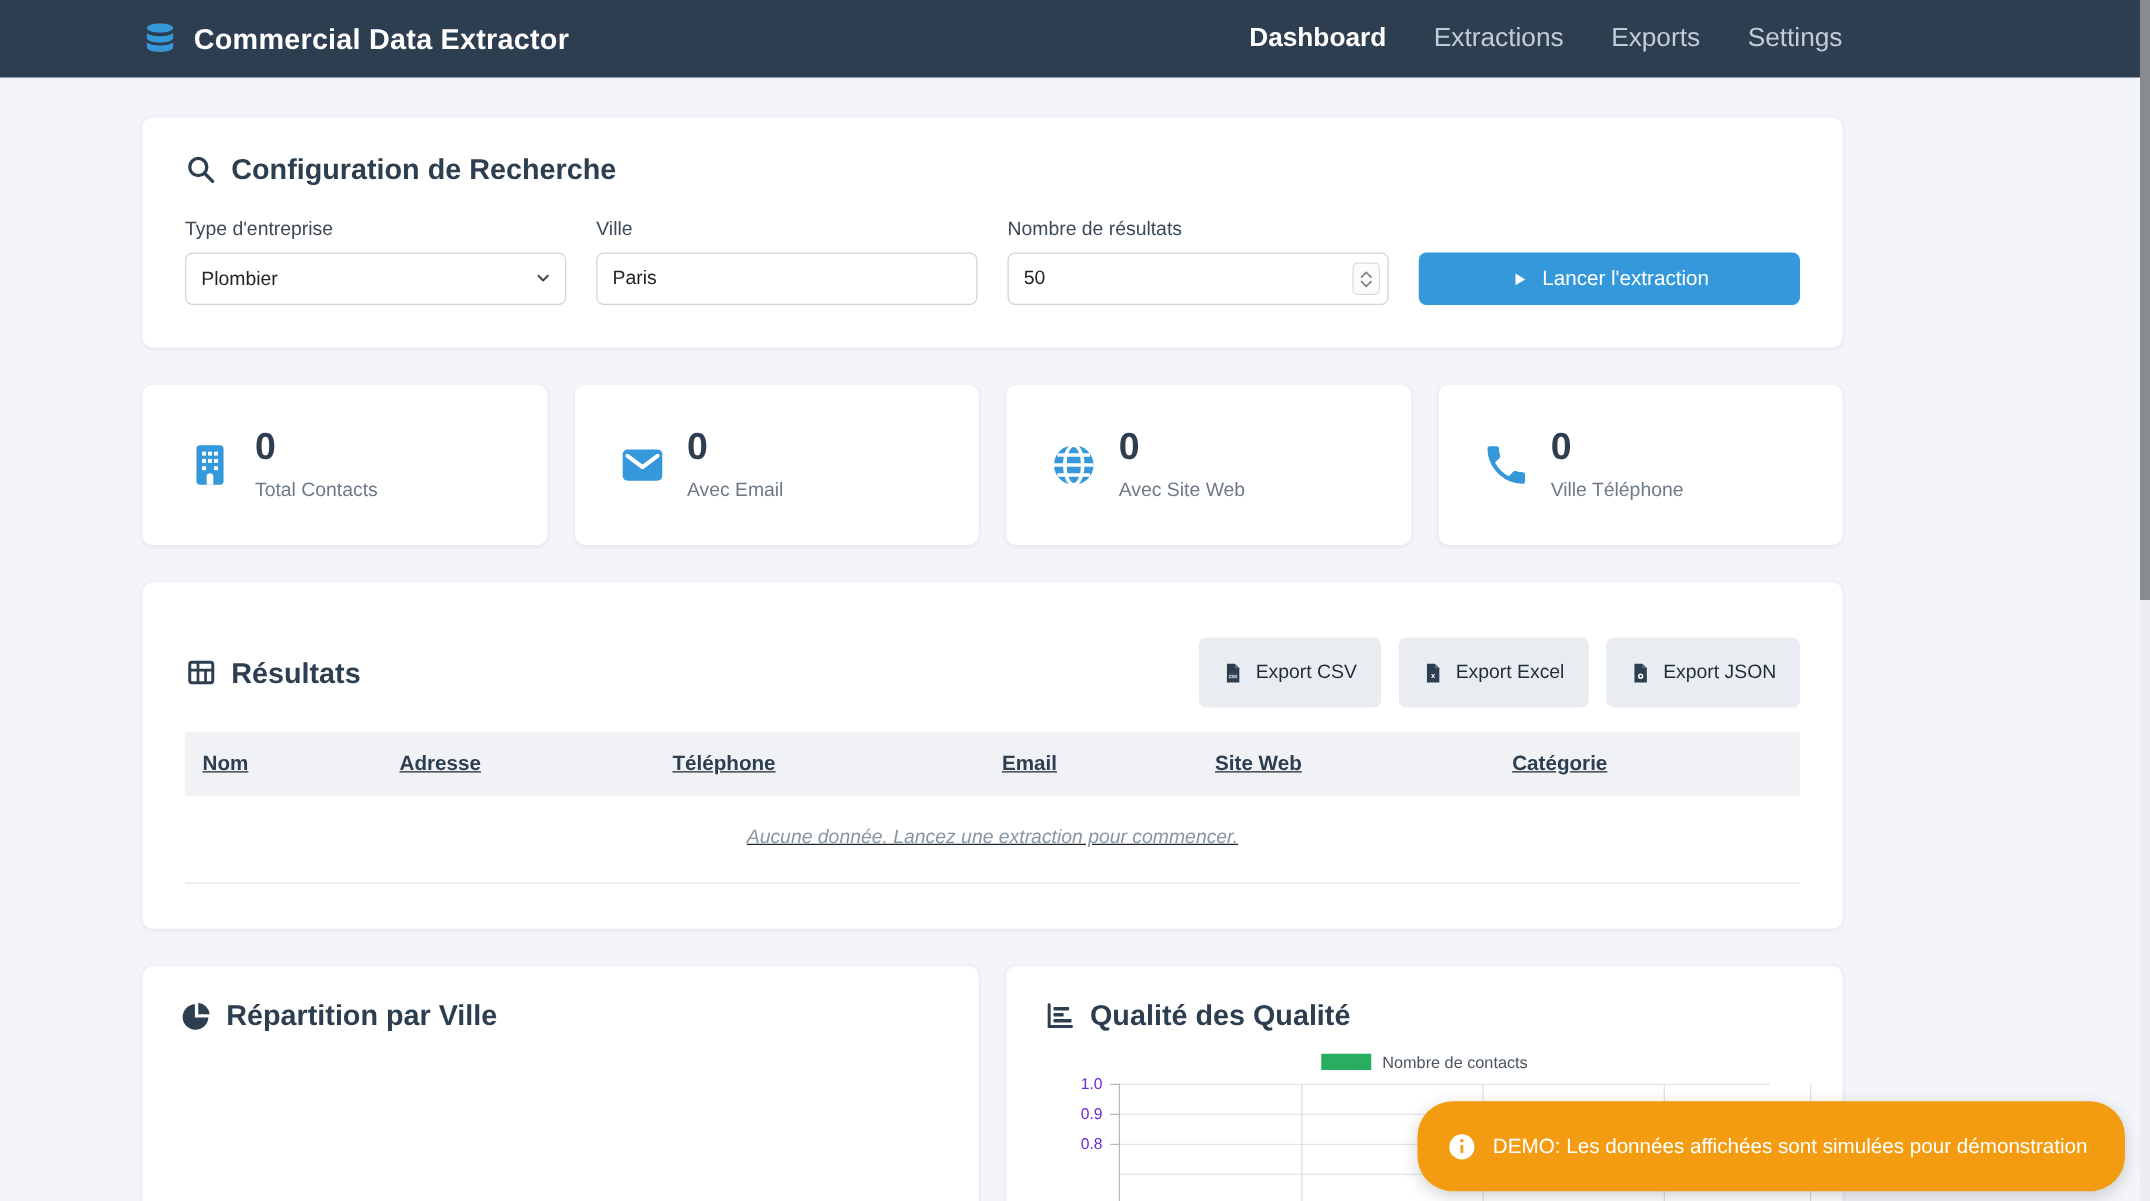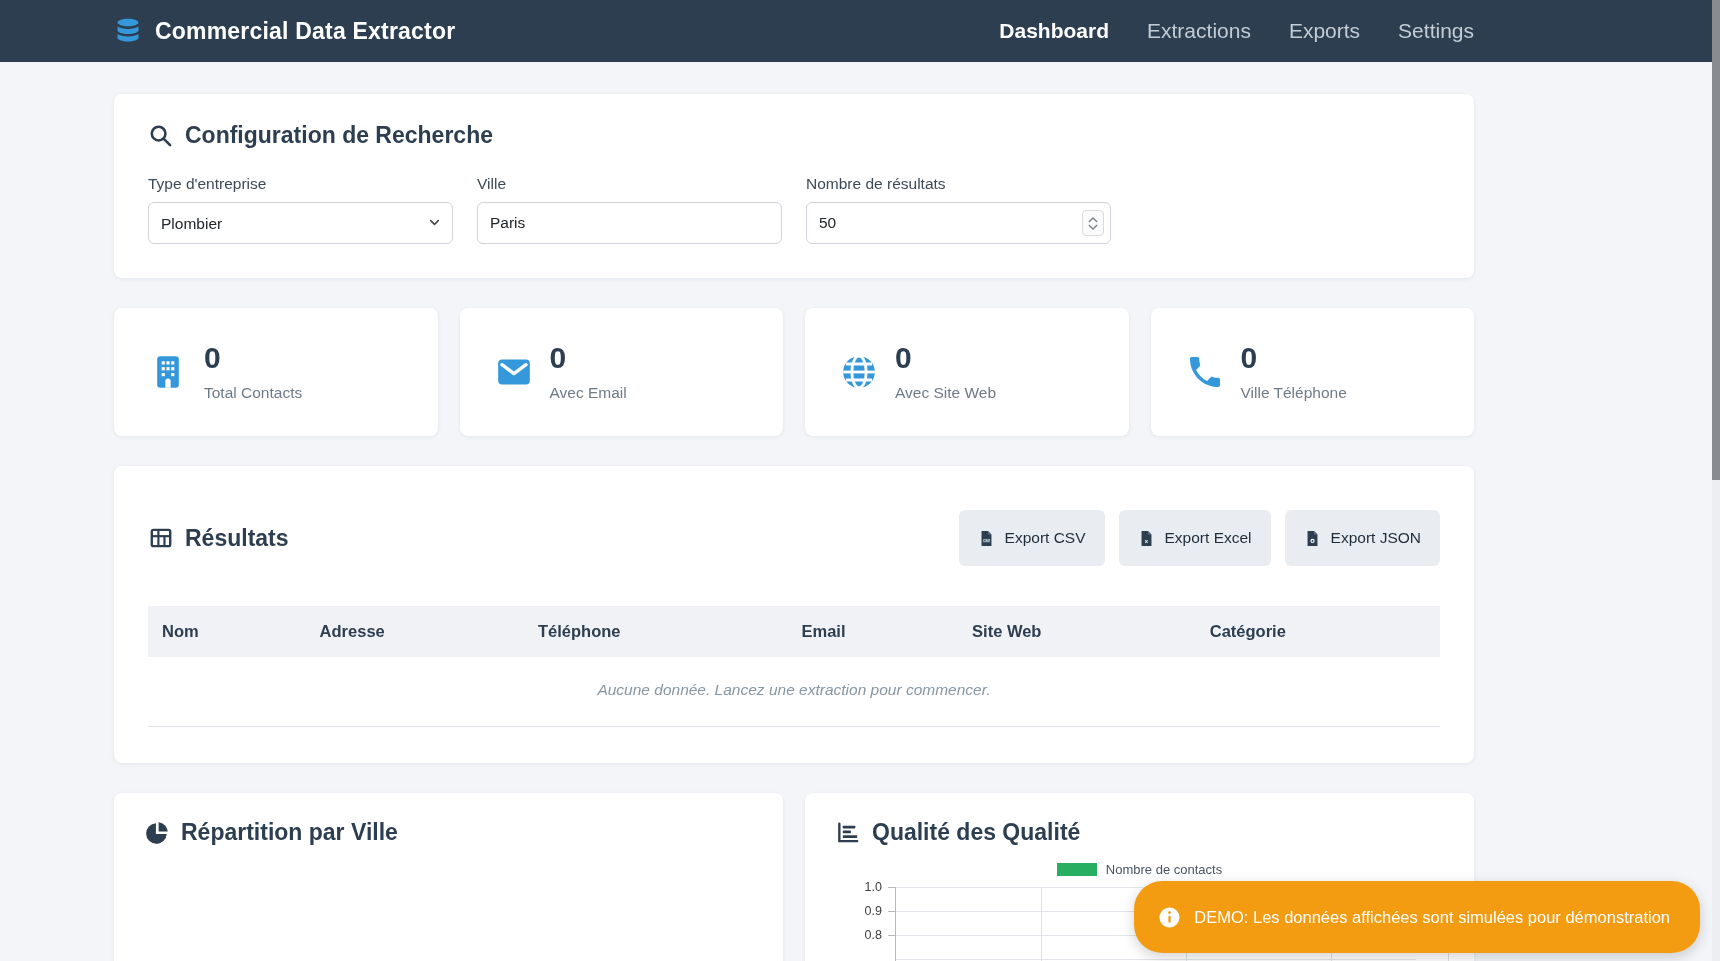--- a/index.html
+++ b/index.html
@@ -54,37 +54,37 @@
   .stat-value{font-size:30px; font-weight:bold; color:var(--heading); line-height:1;}
   .stat-label{font-size:15.5px; color:var(--muted); margin-top:11px;}
   
   .results-card{margin-top:30px; padding:44px 34px 36px;}
   .results-head{display:flex; align-items:center; justify-content:space-between;}
   .export-group{display:flex; gap:14px;}
   .export-btn{background:var(--export-btn-bg); border:none; border-radius:6px;
     padding:0 19px; height:56px; font-size:15.5px; color:#1f2d3a; font-family:inherit;
     display:flex; align-items:center; gap:10px; cursor:pointer;}
   .export-btn svg{width:17px; height:17px;}
-  table{width:100%; border-collapse:collapse; margin-top:40px;}
+  table{width:100%; border-collapse:collapse; margin-top:20px;text-decoration:underline;}
   thead th{background:var(--table-header-bg); text-align:left; font-size:16.5px;
     font-weight:bold; color:var(--heading); padding:16px 12px 16px 14px;}
   td.empty-cell{font-style:italic; color:#8796a3; font-size:15.5px; text-align:center;
     padding:24px 0 27px; border-bottom:1px solid #dee2e6;}
   
   .charts-row{display:grid; grid-template-columns:1fr 1fr; gap:22px; margin-top:30px;}
   .chart-card{height:340px; padding:26px 30px;}
   .legend-row{display:flex; justify-content:center; align-items:center; gap:9px;
     margin-top:16px; font-size:13px; color:#4a5560;}
   .legend-swatch{width:40px; height:13px; background:var(--legend-green);}
   .plot{position:relative; margin-top:10px; margin-left:60px; height:240px;
     border-left:1px solid #b6bac0;}
   .gridline-h{position:absolute; left:0; right:28px; height:1px; background:#e2e5e9;}
   .gridline-v{position:absolute; top:0; bottom:0; width:1px; background:#dcdfe3;}
   .tick{position:absolute; left:-58px; width:44px; text-align:right;
-    font-size:12.5px; color:#404040; transform:translateY(-50%);}
+    font-size:12.5px; color:#6d28d9; transform:translateY(-50%);}
   .tickmark{position:absolute; left:-8px; width:8px; height:1px; background:#b6bac0;}
   
   .toast{position:absolute; right:20px; bottom:8px; z-index:30;
     height:72px; padding:0 30px 0 24px; border-radius:28px;
     background:var(--toast-bg); color:#fff; font-size:16.5px;
     display:flex; align-items:center; gap:13px; box-shadow:0 4px 14px rgba(0,0,0,.18);}
   .toast svg{width:23px; height:23px; flex:0 0 auto;}
   
   .scrollbar-track{position:absolute; top:0; right:0; width:8px; height:961px;
     background:#eceef1; z-index:40;}
@@ -154,20 +154,26 @@
             <svg viewBox="0 0 12 7">
                 <path d="M1 6l5-5 5 5" fill="none" stroke="#7a8288" stroke-width="1.6"></path>
               </svg>
             <svg viewBox="0 0 12 7">
                 <path d="M1 1l5 5 5-5" fill="none" stroke="#7a8288" stroke-width="1.6"></path>
               </svg>
           </span>
         </div>
       </div>
 
+      <button class="submit-btn">
+        <svg viewBox="0 0 24 24">
+          <path d="M7 4.5v15l12.5-7.5z" fill="#fff"></path>
+        </svg>
+        <span>Lancer l'extraction</span>
+      </button>
     </div>
   </section>
 
   <section class="stats-row">
 
     <div class="card stat-card">
       <svg viewBox="0 0 24 24">
         <rect x="5.5" y="2.5" width="13" height="19" rx="1.8" fill="#3498db"></rect>
         <g fill="#fff">
           <rect x="8.2" y="5.6" width="1.9" height="1.9"></rect>

